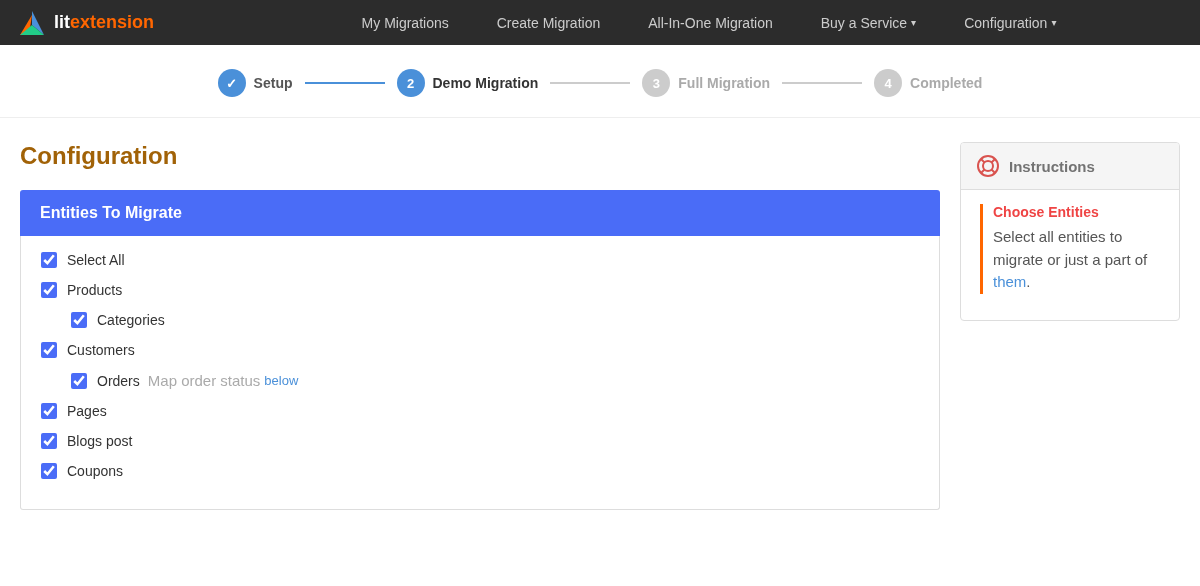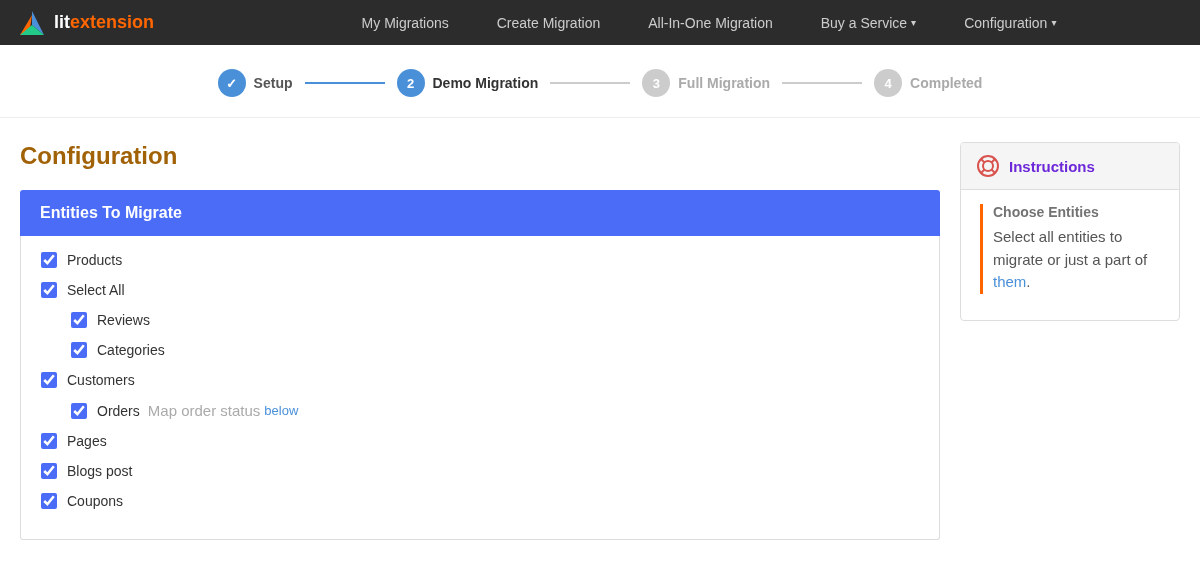--- a/index.html
+++ b/index.html
@@ -167,35 +167,35 @@
       border-bottom: 1px solid #ddd;
     }
     .instructions-header .lifesaver-icon {
       width: 22px;
       height: 22px;
       flex-shrink: 0;
     }
     .instructions-header .title {
       font-size: 15px;
       font-weight: bold;
-      color: #6d28d9;
+      color: #737373;
     }
     .instructions-body {
       padding: 14px 16px;
       border-left: 3px solid transparent;
     }
     .instructions-section {
       border-left: 3px solid #f60;
       padding-left: 10px;
       margin-bottom: 12px;
     }
     .instructions-section .section-title {
       font-size: 14px;
       font-weight: bold;
-      color: #737373;
+      color: #ef4444;
       margin-bottom: 6px;
     }
     .instructions-section .section-body {
       font-size: 15px;
       color: #555;
       line-height: 1.5;
     }
     .instructions-section .section-body a {
       color: #4a90d9;
       text-decoration: none;
@@ -256,33 +256,29 @@
 
 <div class="main-content">
 
   <div class="left-panel">
     <h1 class="page-title">Configuration</h1>
 
     <div class="entities-header">Entities To Migrate</div>
     <div class="entities-body">
 
       <div class="checkbox-row">
+        <input type="checkbox" id="cb-select-all" checked="" style="">
+        <label for="cb-select-all">Select All</label>
+      </div>
+
+      <div class="checkbox-row">
         <input type="checkbox" id="cb-products" checked="" style="">
         <label for="cb-products">Products</label>
       </div>
 
-      <div class="checkbox-row">
-        <input type="checkbox" id="cb-select-all" checked="" style="">
-        <label for="cb-select-all">Select All</label>
-      </div>
-
-      <div class="checkbox-row indent1">
-        <input type="checkbox" id="cb-reviews" checked="" style="">
-        <label for="cb-reviews">Reviews</label>
-      </div>
 
       <div class="checkbox-row indent1">
         <input type="checkbox" id="cb-categories" checked="" style="">
         <label for="cb-categories">Categories</label>
       </div>
 
       <div class="checkbox-row">
         <input type="checkbox" id="cb-customers" checked="" style="">
         <label for="cb-customers">Customers</label>
       </div>

